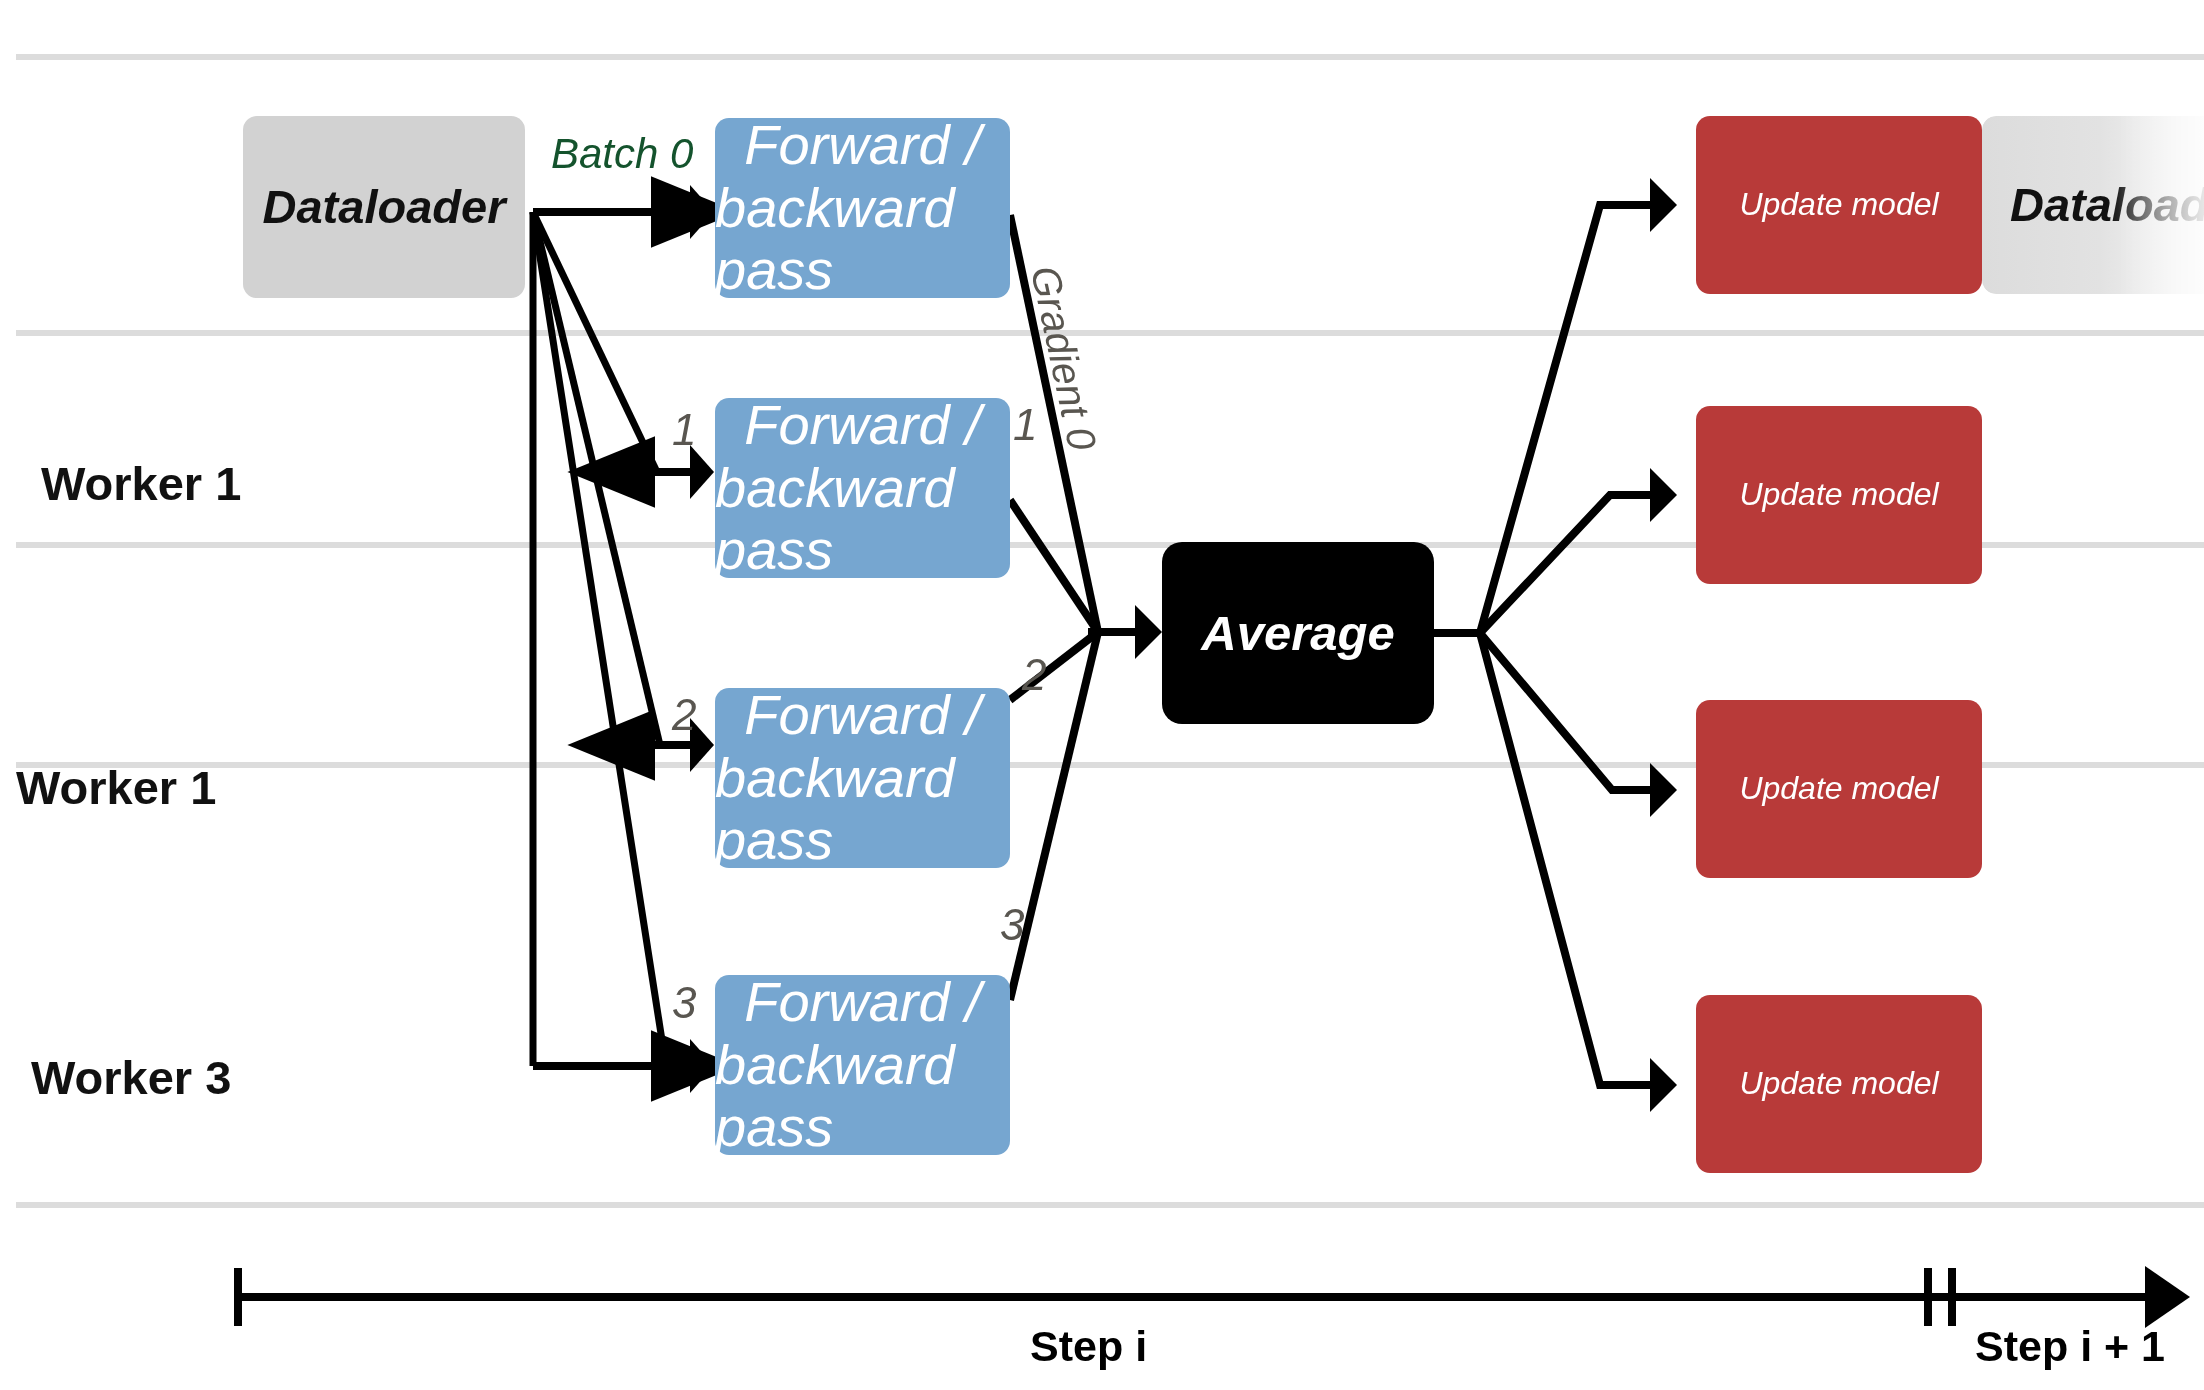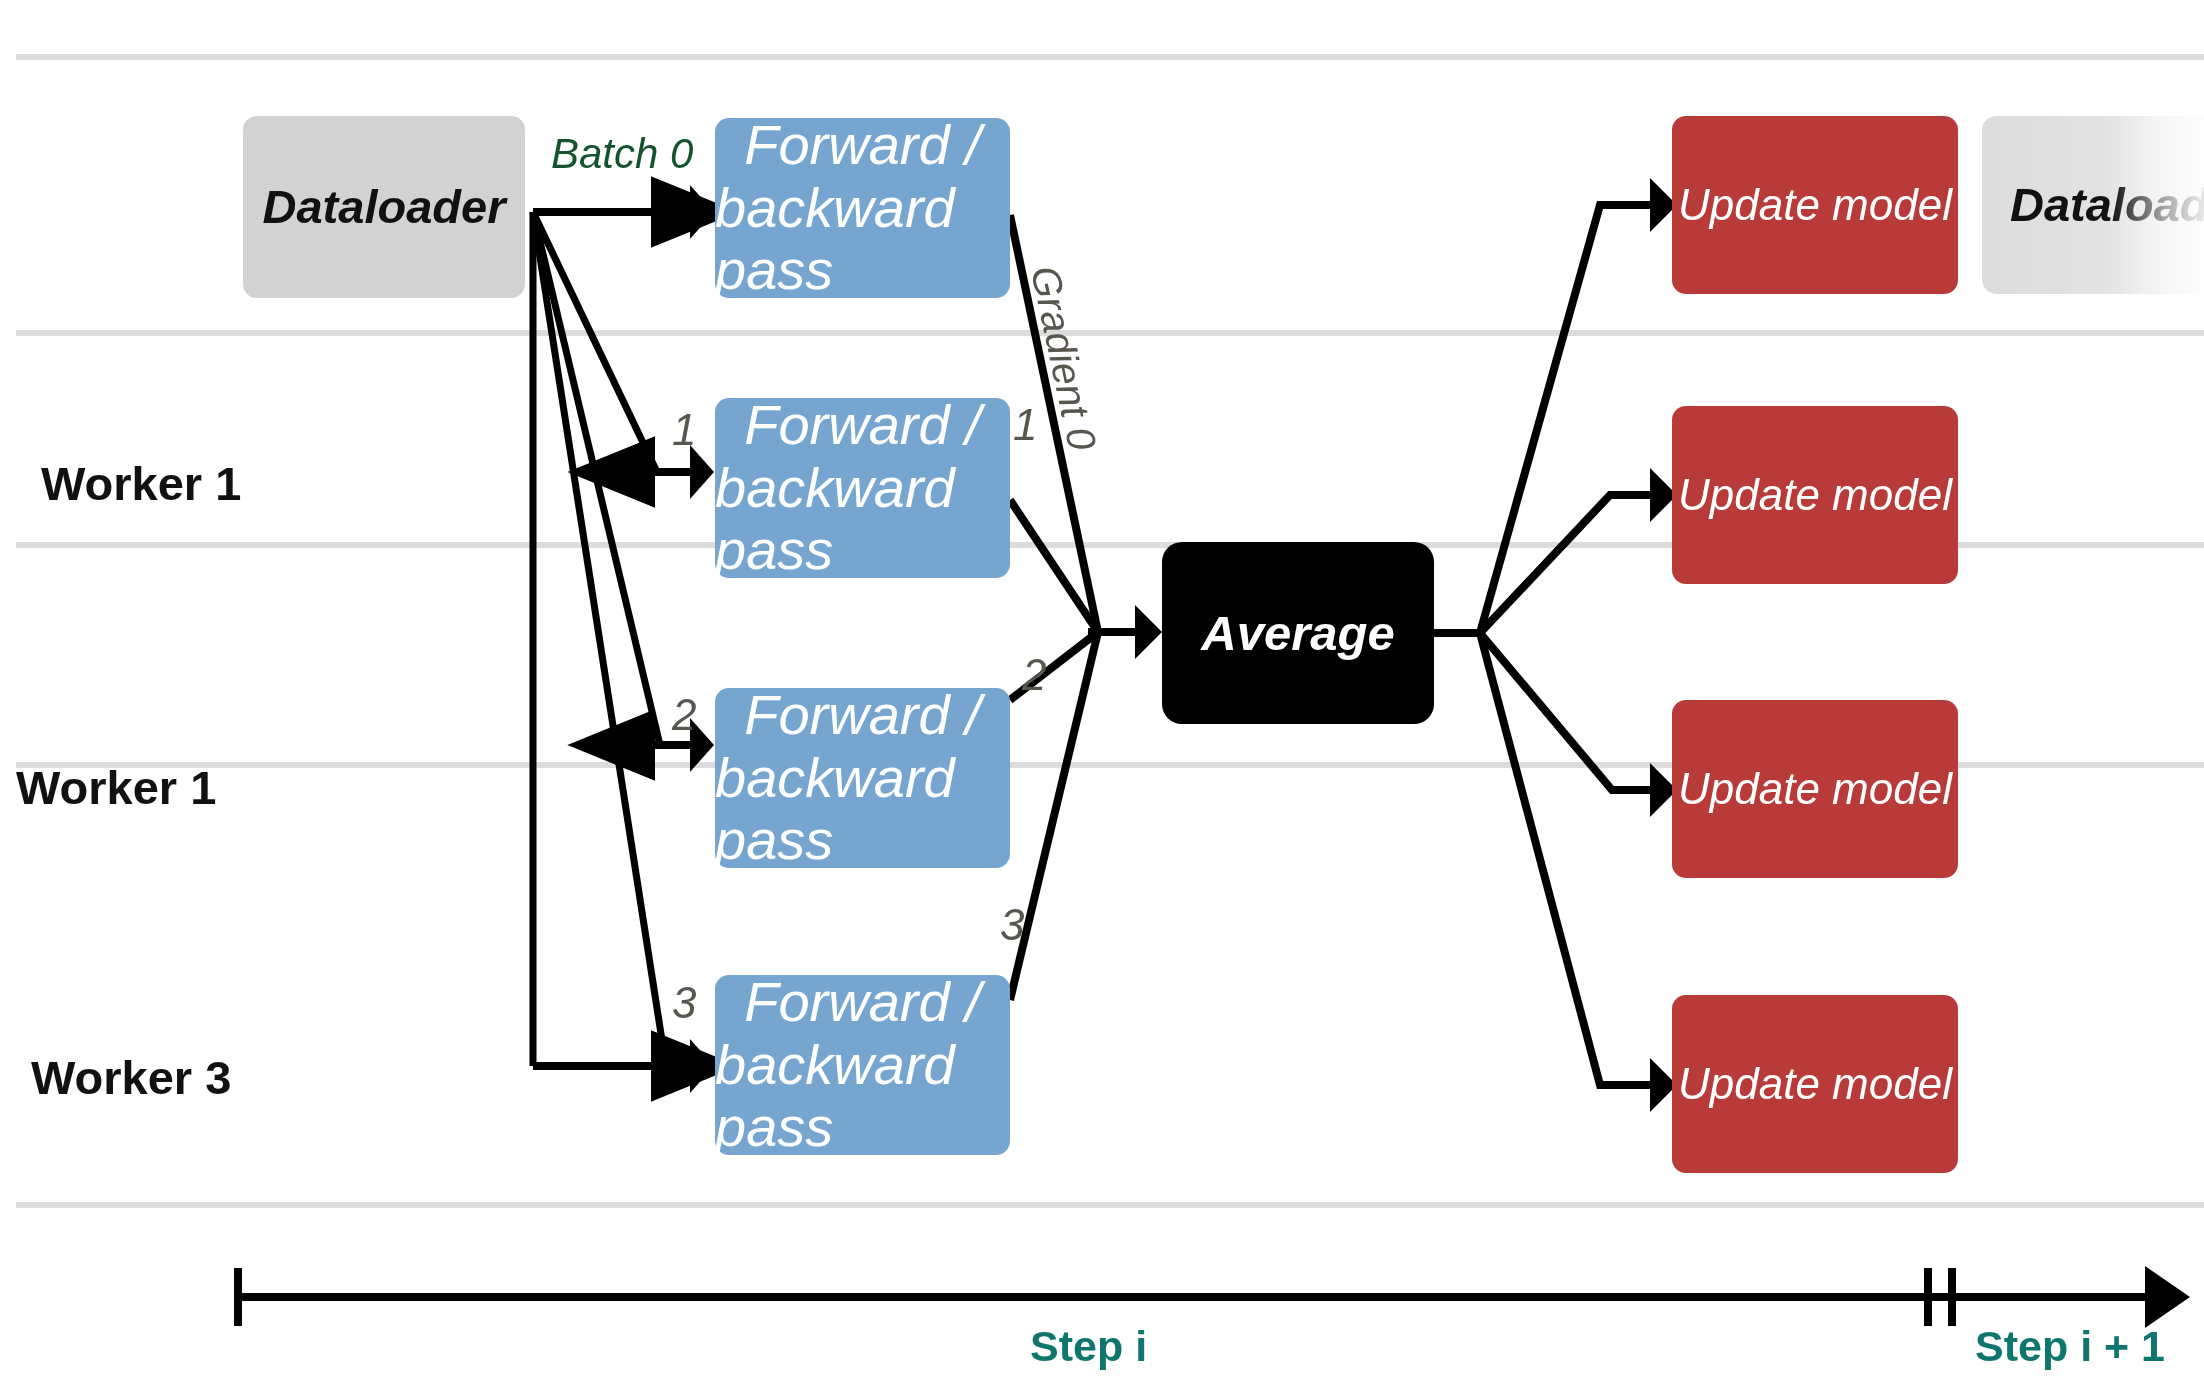--- a/index.html
+++ b/index.html
@@ -5,33 +5,33 @@
   html,body{margin:0;padding:0;background:#ffffff;}
   body{width:2204px;height:1390px;position:relative;overflow:hidden;
        font-family:"Liberation Sans",sans-serif;}
   #stage{position:absolute;left:0;top:0;width:2204px;height:1390px;}
   svg.layer{position:absolute;left:0;top:0;width:2204px;height:1390px;}
   .node{position:absolute;display:flex;align-items:center;justify-content:center;
         text-align:left;border-radius:14px;box-sizing:border-box;line-height:1.12;font-style:italic;}
   .gray-node{background:#d2d2d2;color:#111;font-size:47px;font-weight:700;}
   .blue-node{background:#76a6d0;color:#ffffff;font-size:56px;font-weight:400;}
   .black-node{background:#000000;color:#ffffff;font-size:49px;font-weight:700;}
-  .red-node{background:#b83a39;color:#ffffff;font-size:44px;font-weight:400;}
+  .red-node{background:#b83a39;color:#ffffff;font-size:32px;font-weight:400;margin-left:24px;}
   .fade-node{background:linear-gradient(to right,#dcdcdc 0%,#e2e2e2 45%,#f2f2f2 72%,#ffffff 100%);
              color:#111;font-size:47px;font-weight:700;justify-content:flex-start;padding-left:28px;
              -webkit-mask-image:linear-gradient(to right,#000 0%,#000 52%,rgba(0,0,0,0) 100%);
              mask-image:linear-gradient(to right,#000 0%,#000 52%,rgba(0,0,0,0) 100%);}
   .fade-node span{background:linear-gradient(to right,#111 0%,#111 40%,#c9c9c9 86%,#ffffff 100%);
              -webkit-background-clip:text;background-clip:text;color:transparent;white-space:nowrap;}
   .wlabel{position:absolute;font-size:47px;font-weight:700;color:#111;line-height:1.18;}
   .edgelabel{position:absolute;font-size:42px;font-style:italic;color:#14532d;white-space:nowrap;}
   .numlabel{position:absolute;font-size:44px;font-style:italic;color:#595650;}
   .gradlabel{position:absolute;font-size:40px;font-style:italic;color:#595650;white-space:nowrap;
              transform-origin:0 0;}
-  .steplabel{position:absolute;font-size:43px;font-weight:700;color:#0f766e;white-space:nowrap;}
+  .steplabel{position:absolute;font-size:43px;font-weight:700;color:#000000;white-space:nowrap;}
 </style>
 </head>
 <body>
 
 <div id="stage">
 
   <svg class="layer" viewBox="0 0 2204 1390">
     <defs>
       <marker id="ah" markerWidth="11" markerHeight="9" refX="0.3" refY="4.5" orient="auto" markerUnits="strokeWidth">
         <path d="M0,0 L11,4.5 L0,9 z" fill="#000"></path>

